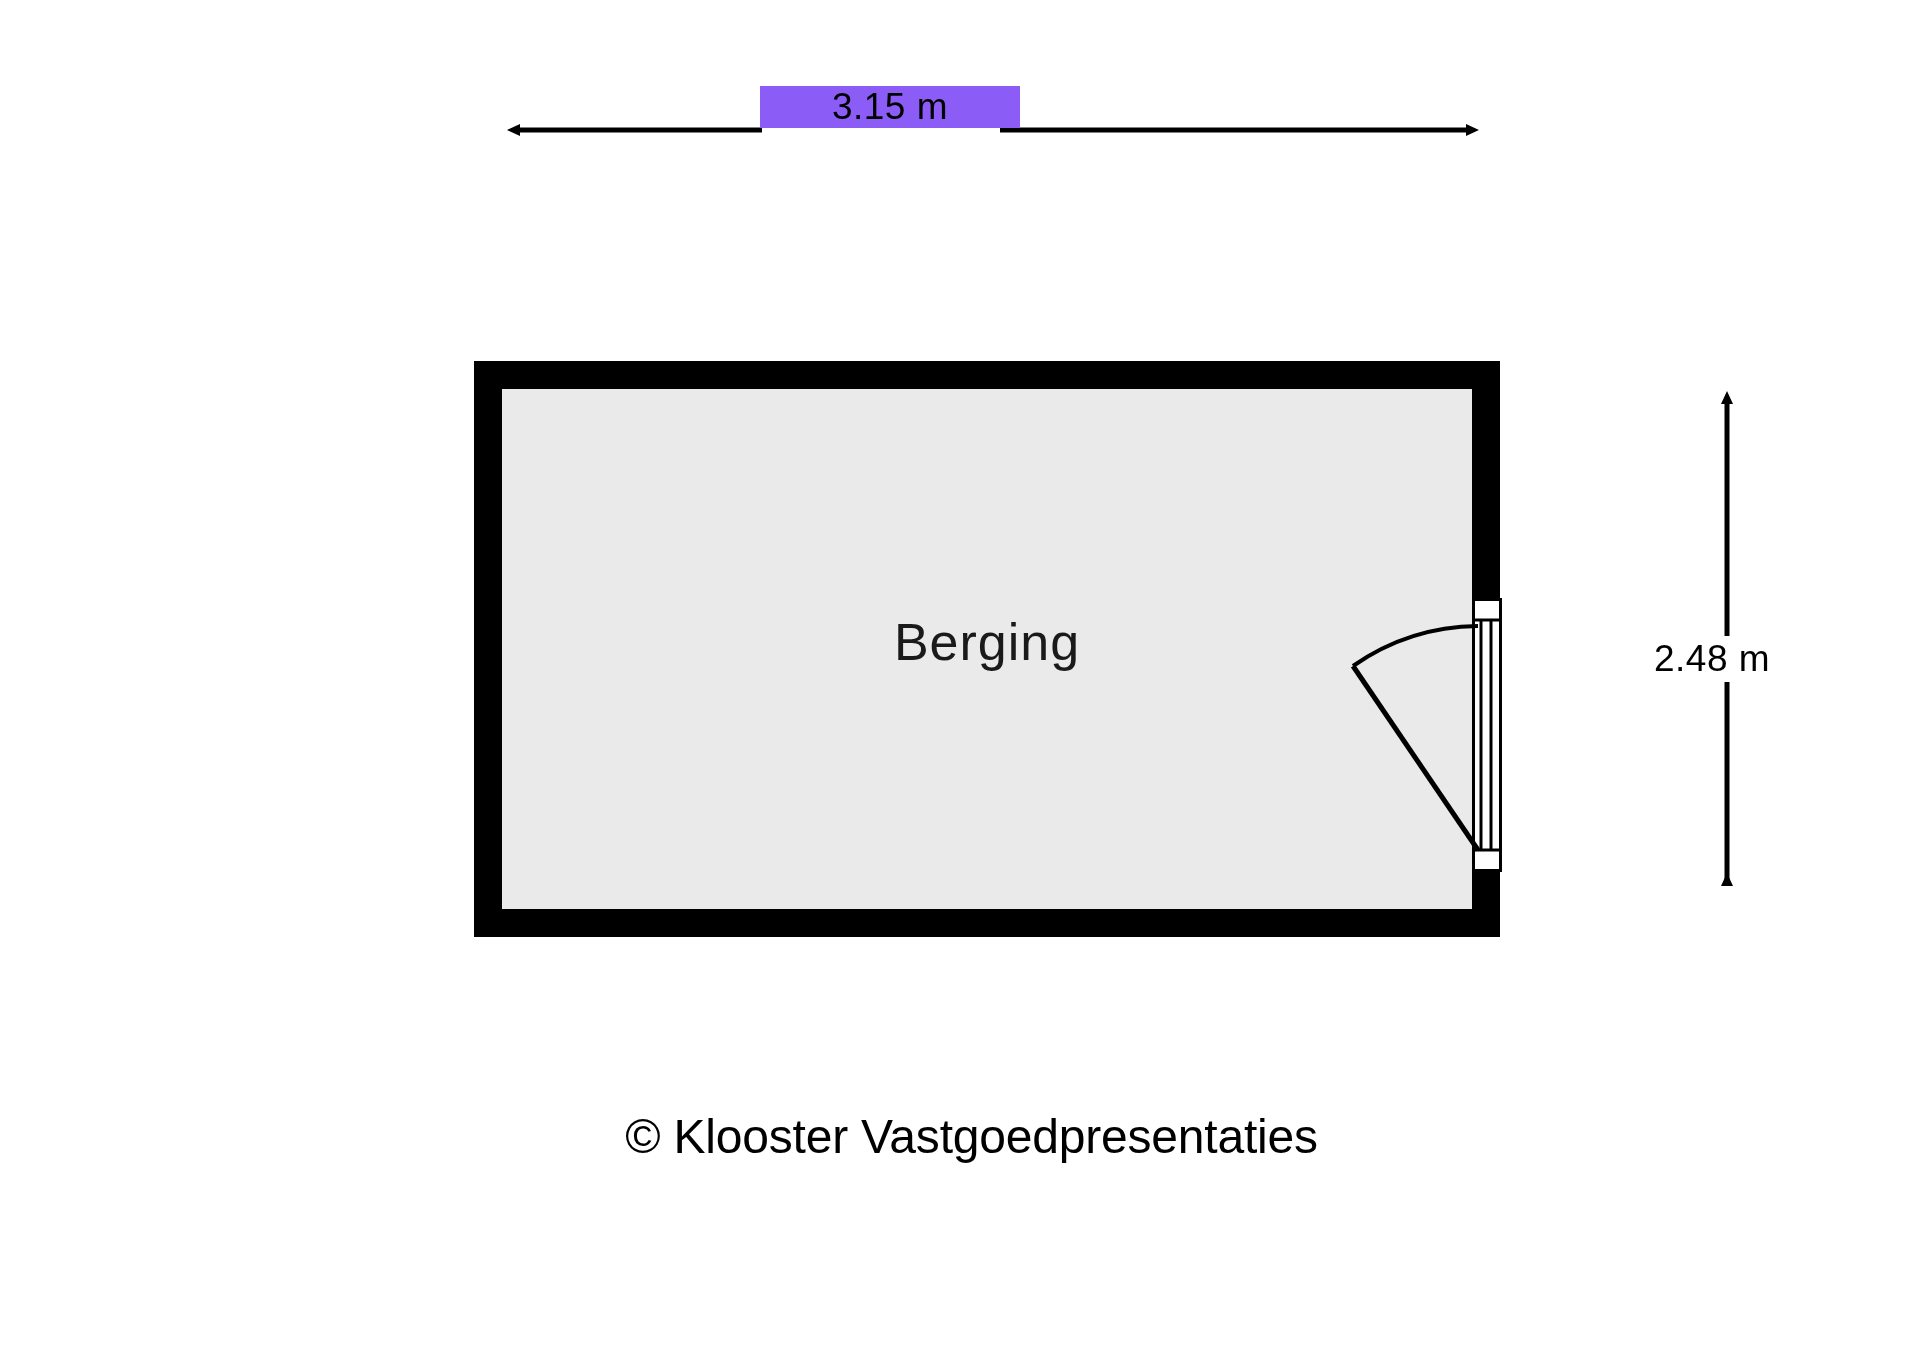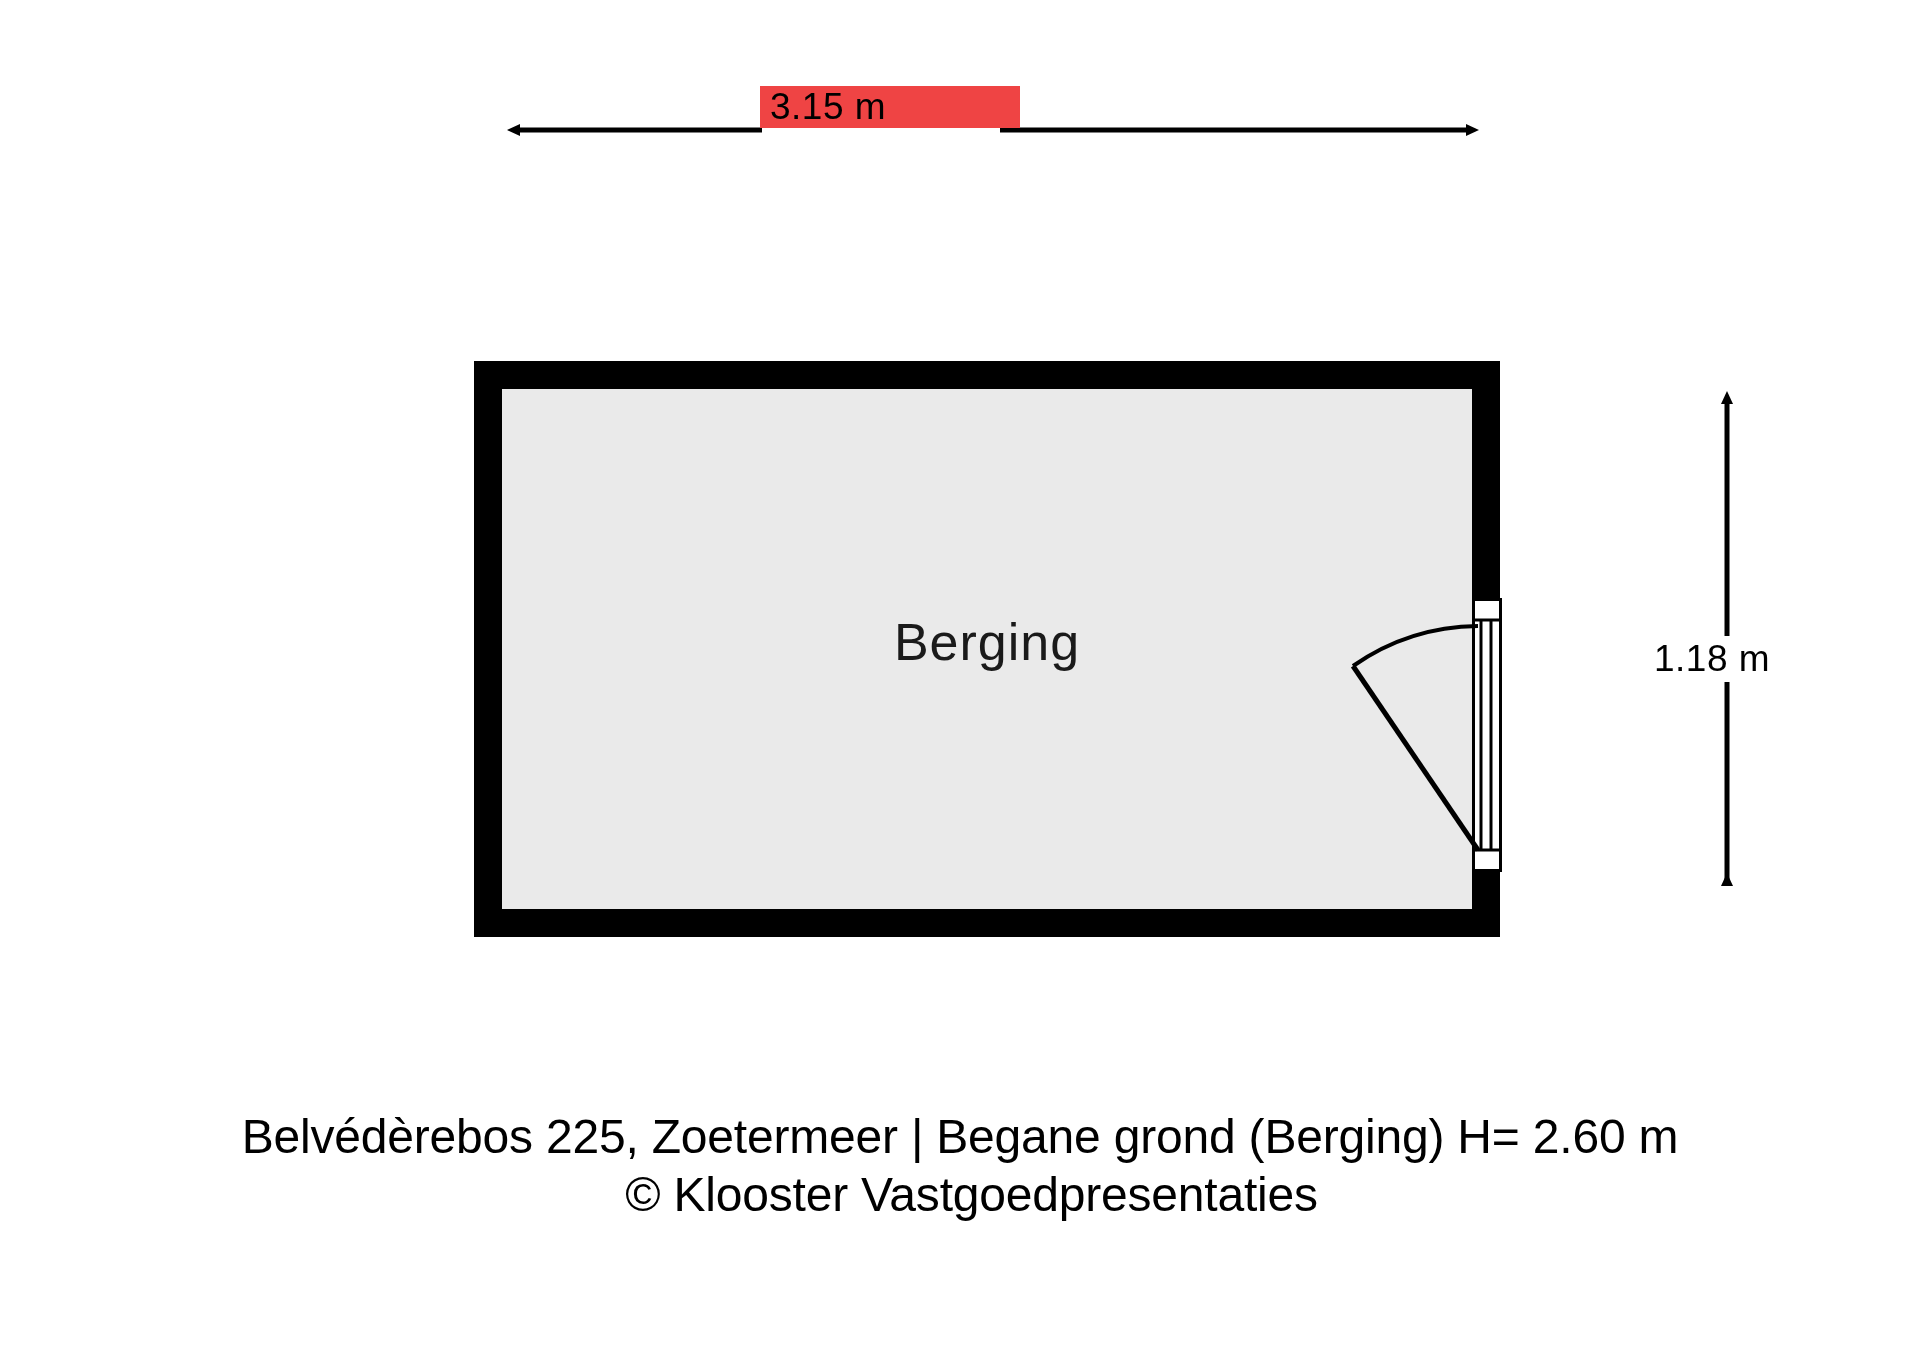--- a/index.html
+++ b/index.html
@@ -33,22 +33,22 @@
     font-weight: 400;
     color: #000000;
     white-space: nowrap;
     letter-spacing: 0.5px;
   }
 
   #dim-top-label {
     left: 760px;
     top: 86px;
     width: 240px;
-    text-align: left;
-    background: #ef4444;
+    text-align: center;
+    background: #8b5cf6;
     padding: 0 10px;
   }
 
   #dim-right-label {
     left: 1648px;
     top: 636px;
     width: 160px;
     text-align: left;
     background: #ffffff;
     padding: 2px 6px;
@@ -146,20 +146,19 @@
 
     <line x1="1478" y1="850" x2="1353" y2="666" stroke="#000000" stroke-width="5"></line>
 
     <path d="M 1353 666 A 222 222 0 0 1 1478 626" fill="none" stroke="#000000" stroke-width="4"></path>
   </g>
 
 </svg>
 
 <div class="dim-label" id="dim-top-label">3.15 m</div>
 
-<div class="dim-label" id="dim-right-label">1.18 m</div>
+<div class="dim-label" id="dim-right-label">2.48 m</div>
 
 <div id="room-label">Berging</div>
 
 <div id="caption">
-  <span id="caption-line-1">Belvédèrebos 225, Zoetermeer | Begane grond (Berging) H= 2.60 m</span>
   <span id="caption-line-2">© Klooster Vastgoedpresentaties</span>
 </div>
 
 </body></html>

